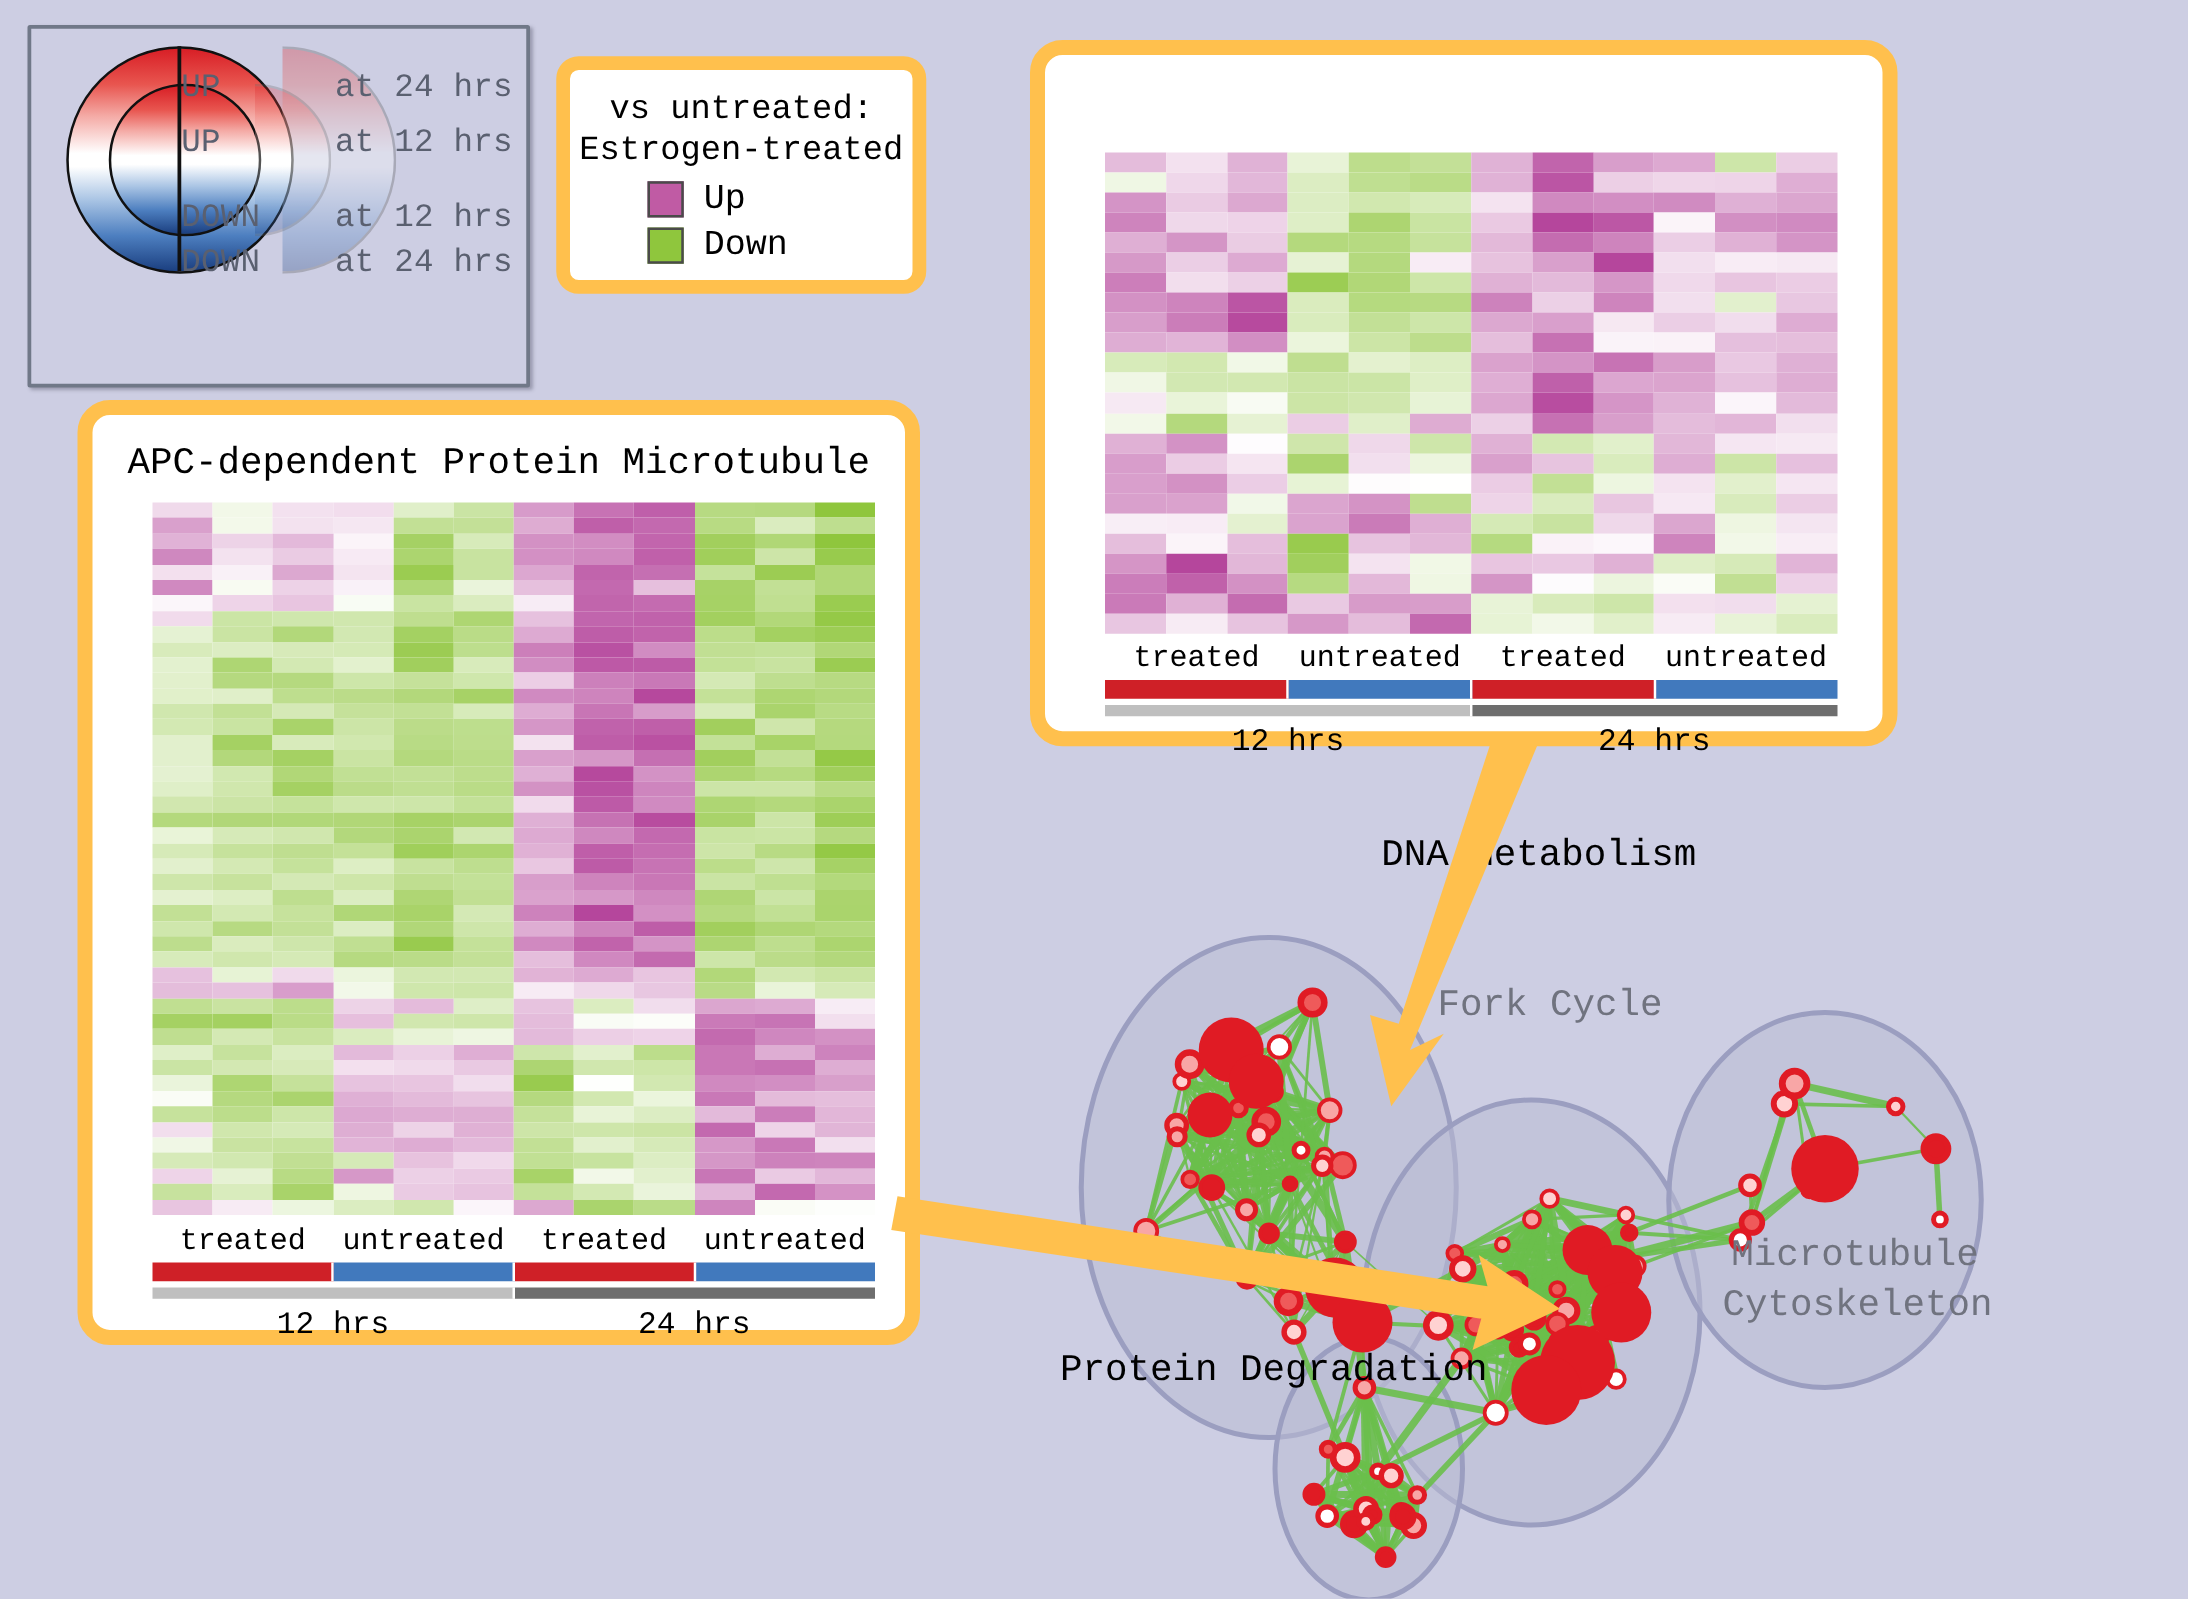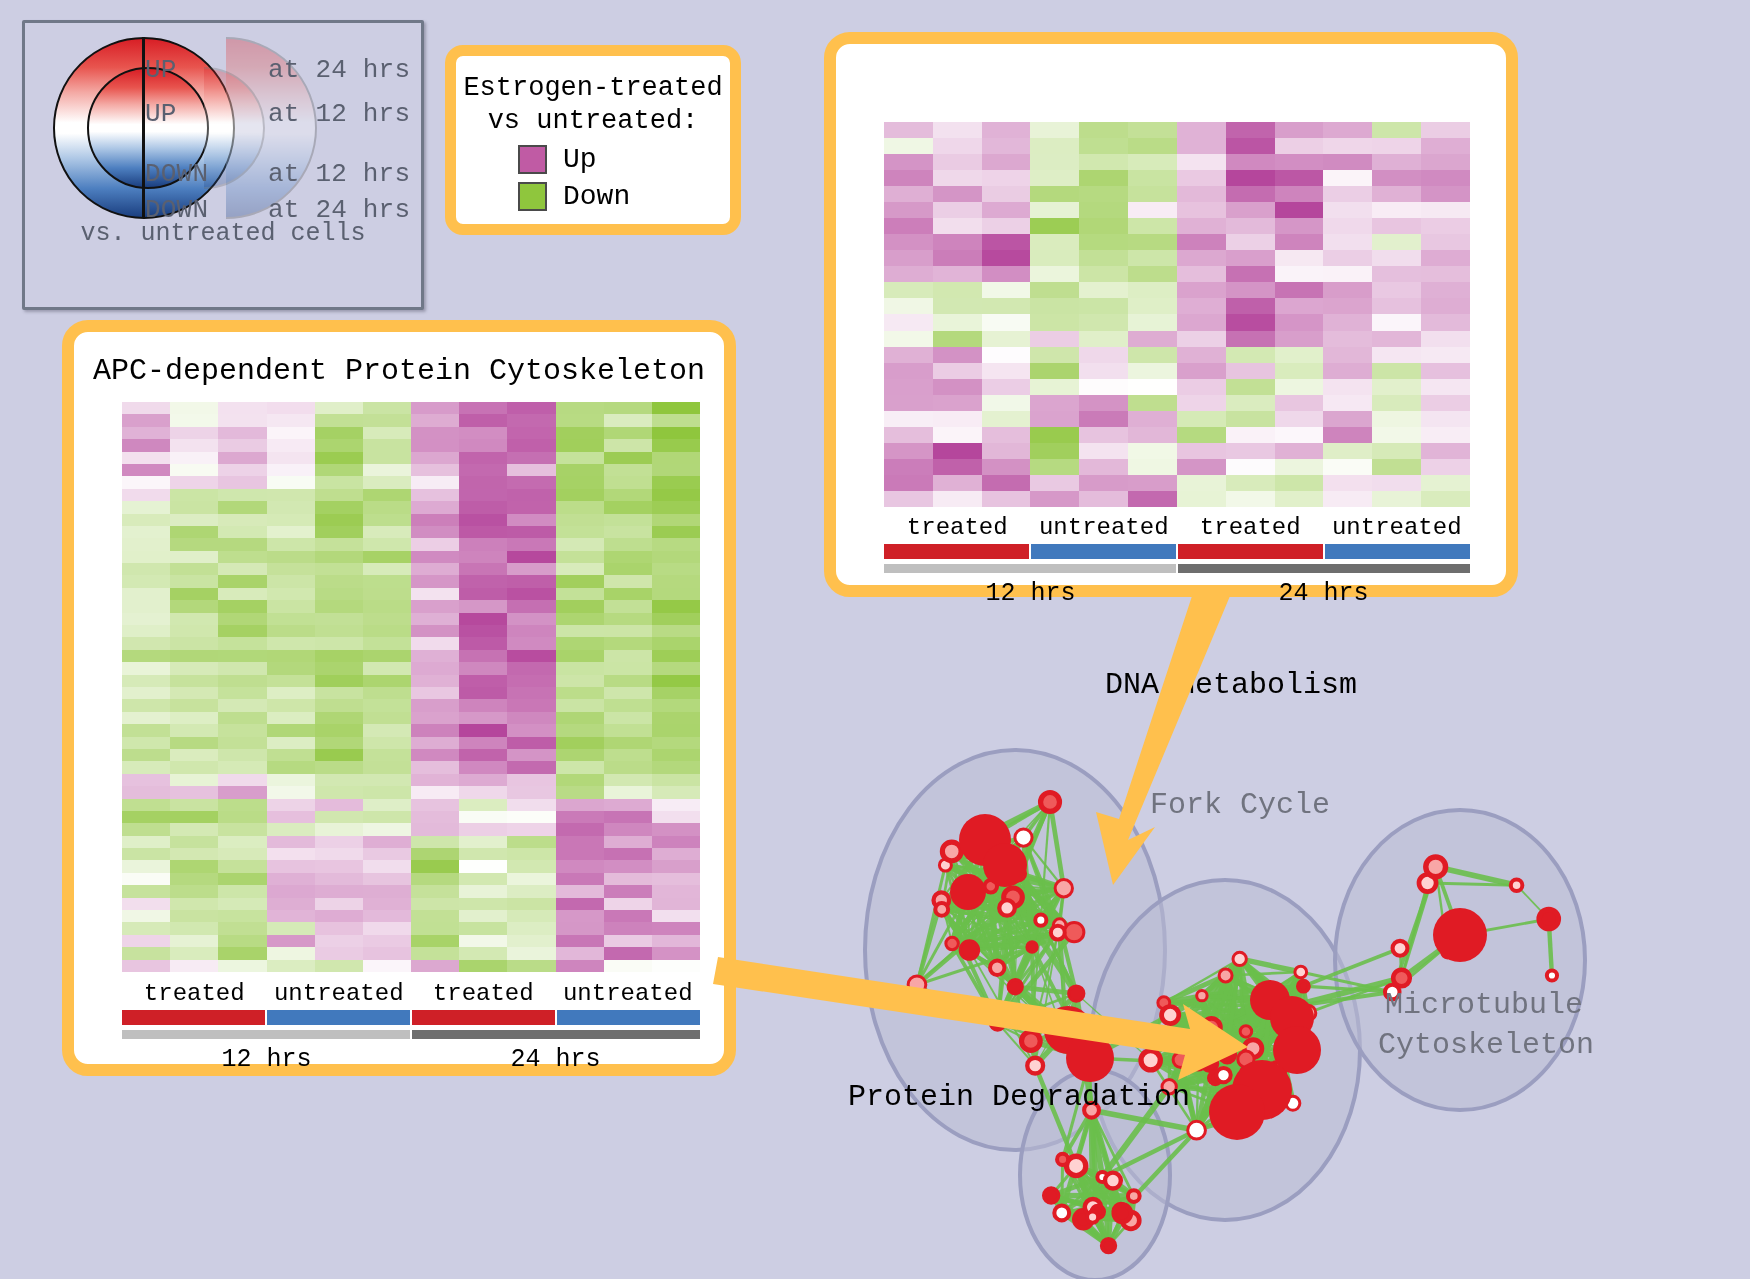--- a/index.html
+++ b/index.html
@@ -101,28 +101,27 @@
       <span class="ck-lbl val" style="top:32px">UP</span>
       <span class="ck-lbl tm" style="top:32px">at 24 hrs</span>
       <span class="ck-lbl val" style="top:76px">UP</span>
       <span class="ck-lbl tm" style="top:76px">at 12 hrs</span>
       <span class="ck-lbl val" style="top:136px">DOWN</span>
       <span class="ck-lbl tm" style="top:136px">at 12 hrs</span>
       <span class="ck-lbl val" style="top:172px">DOWN</span>
       <span class="ck-lbl tm" style="top:172px">at 24 hrs</span>
     </div>
     <div class="ck-caption">
-      <div>vs. untreated cells</div>
     </div>
   </div>
 
   <div id="updownbox">
     <div class="ttl">
+      <div>vs untreated:</div>
       <div>Estrogen-treated</div>
-      <div>vs untreated:</div>
     </div>
     <div class="lgrow">
       <span class="swatch" id="sw-up" style="background: rgb(192, 91, 164);"></span>
       <span class="txt">Up</span>
     </div>
     <div class="lgrow">
       <span class="swatch" id="sw-down" style="background: rgb(143, 198, 61);"></span>
       <span class="txt">Down</span>
     </div>
   </div>
@@ -436,21 +435,21 @@
           <div class="tbar" style="flex:1;background:#6e6e6e;"></div>
         </div>
      <div class="trow">
           <div class="tlabel" style="flex:1">12 hrs</div>
           <div class="tlabel" style="flex:1">24 hrs</div>
         </div>
       </div>
   </div>
 
   <div class="panel" id="panel-apc" style="left:62px;top:320px;width:674px;height:756px;">
-    <div class="ptitle" style="margin-top:22px;">APC-dependent Protein Cytoskeleton</div>
+    <div class="ptitle" style="margin-top:22px;">APC-dependent Protein Microtubule</div>
     <div id="hm-apc" class="hm" style="position: absolute; left: 48px; top: 70px; width: 578px; height: 570px; grid-template-columns: repeat(12, 1fr); grid-template-rows: repeat(46, 1fr);">
         <i style="background:rgb(240,218,235)"></i>
         <i style="background:rgb(242,248,232)"></i>
         <i style="background:rgb(243,225,239)"></i>
         <i style="background:rgb(242,221,237)"></i>
         <i style="background:rgb(224,239,201)"></i>
         <i style="background:rgb(202,228,164)"></i>
         <i style="background:rgb(215,155,202)"></i>
         <i style="background:rgb(199,114,180)"></i>
         <i style="background:rgb(191,95,170)"></i>

